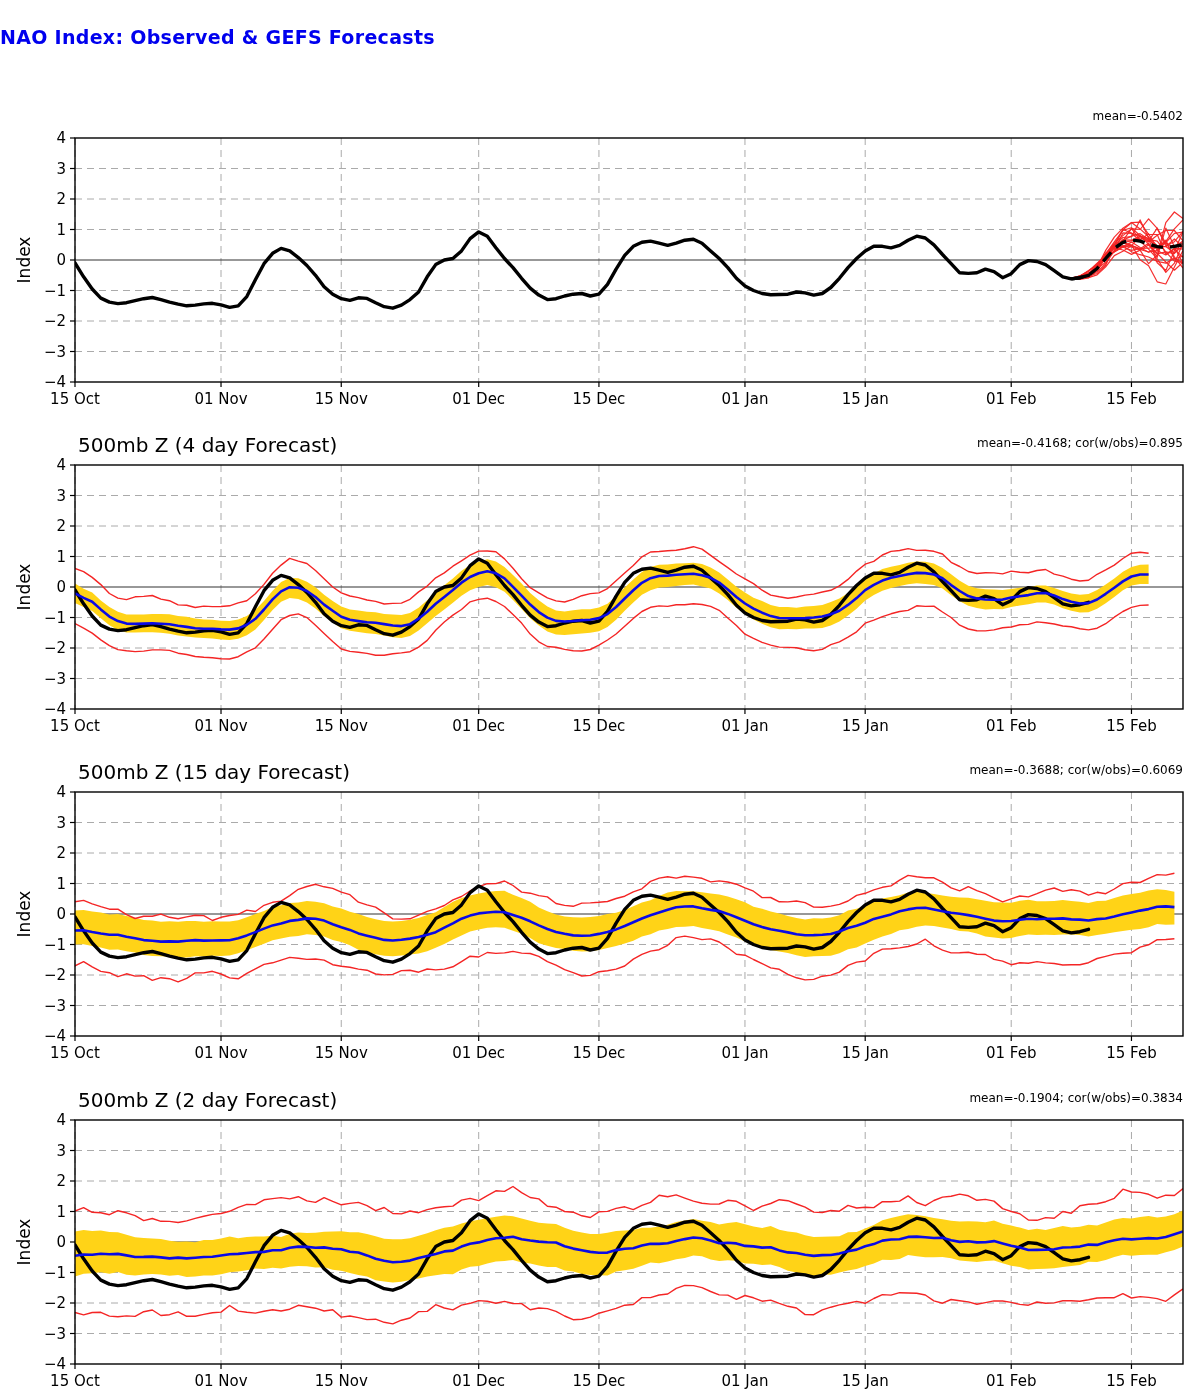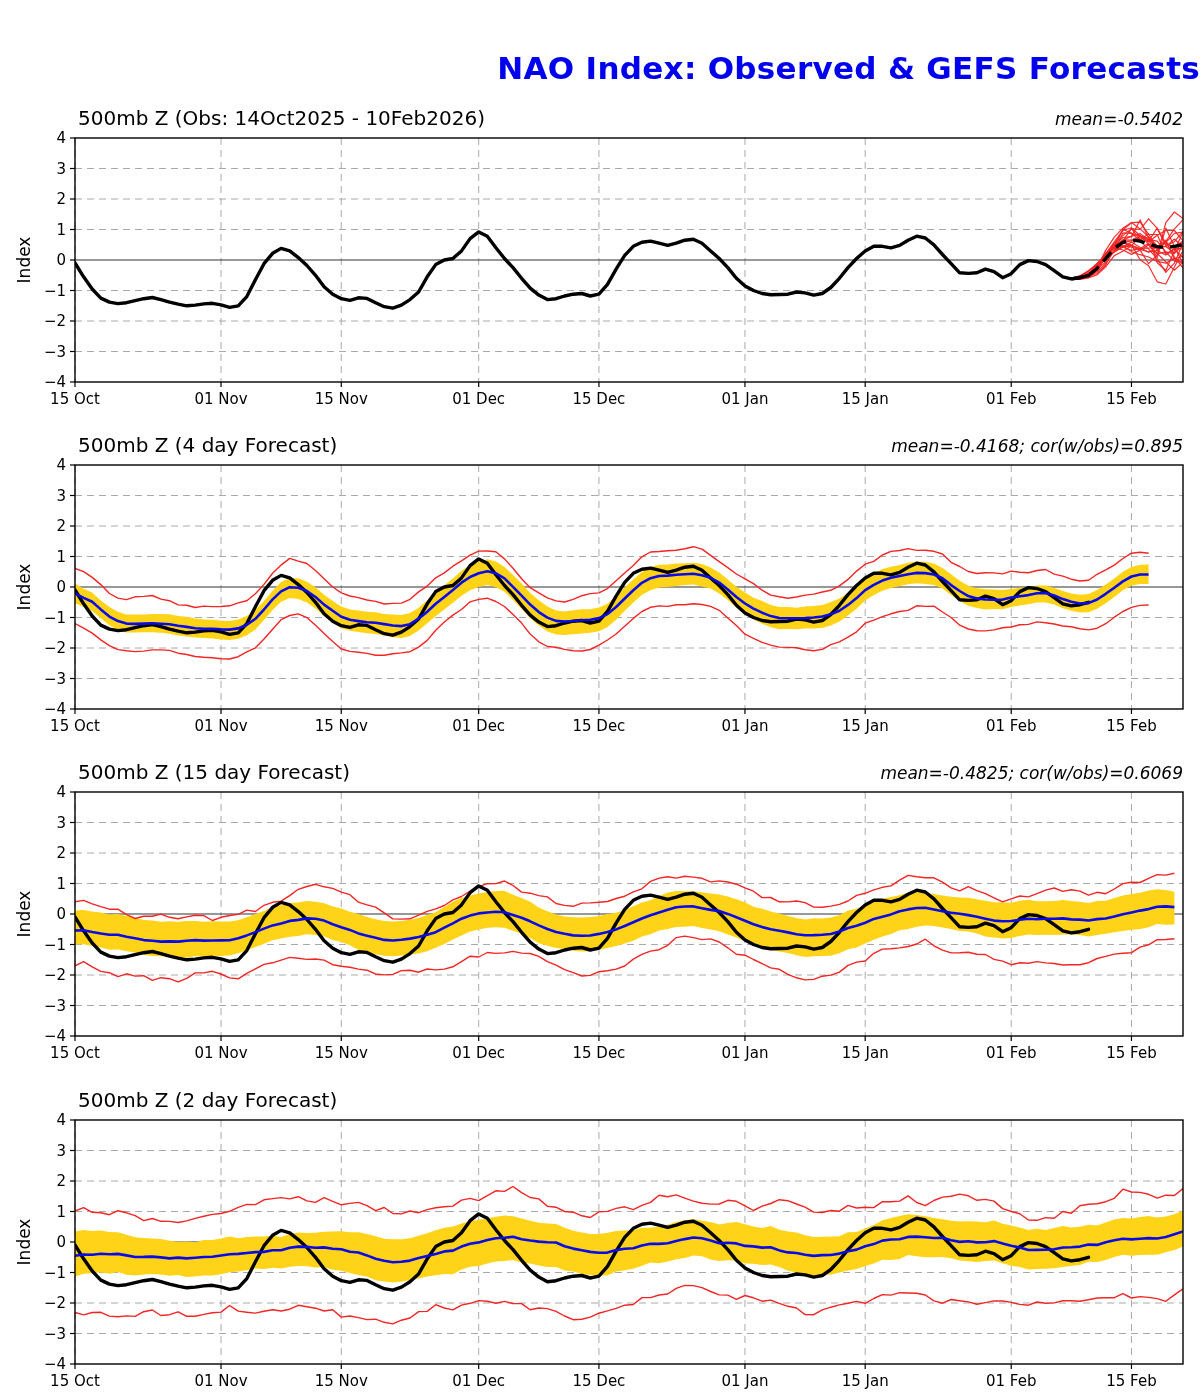--- a/index.html
+++ b/index.html
@@ -1,21 +1,21 @@
 <!DOCTYPE html>
 <html><head>
 <meta charset="utf-8">
 <style>
   html,body{margin:0;padding:0;background:#ffffff;}
   .fig{position:relative;width:1200px;height:1400px;background:#fff;overflow:hidden;
        font-family:"DejaVu Sans",sans-serif;}
-  .fig-title{position:absolute;top:26px;left:0;width:1200px;text-align:right;
-       font-size:31px;font-weight:bold;letter-spacing:.3px;color:#0000EE;margin-top:24px;}
+  .fig-title{position:absolute;top:26px;left:0;width:1200px;text-align:left;
+       font-size:19px;font-weight:bold;letter-spacing:.3px;color:#0000EE;}
   .panel-title{position:absolute;left:78px;font-size:20px;color:#000;white-space:nowrap;}
-  .panel-annot{position:absolute;right:17px;font-size:17px;color:#000;white-space:nowrap;font-style:italic;}
+  .panel-annot{position:absolute;right:17px;font-size:12px;color:#000;white-space:nowrap;}
   .ylabel{position:absolute;left:24px;font-size:17px;color:#000;
        transform:translate(-50%,-50%) rotate(-90deg);}
   .t0{top:106px}.t1{top:433px}.t2{top:760px}.t3{top:1088px}
   .a0{top:109px}.a1{top:436px}.a2{top:763px}.a3{top:1091px}
   .yl0{top:260px}.yl1{top:587px}.yl2{top:914px}.yl3{top:1242px}
   svg{position:absolute;top:0;left:0;}
 </style>
 </head>
 <body>
 
@@ -305,27 +305,27 @@
         <text x="66" y="1277.5" text-anchor="end">−1</text>
         <line x1="70" y1="1303" x2="75" y2="1303" stroke="#000" stroke-width="1.2"></line>
         <text x="66" y="1308" text-anchor="end">−2</text>
         <line x1="70" y1="1333.5" x2="75" y2="1333.5" stroke="#000" stroke-width="1.2"></line>
         <text x="66" y="1338.5" text-anchor="end">−3</text>
         <line x1="70" y1="1364" x2="75" y2="1364" stroke="#000" stroke-width="1.2"></line>
         <text x="66" y="1369" text-anchor="end">−4</text>
       </g>
     </svg>
 
-  <div class="panel-title t0">500mb Z (Obs: 14Oct2025 - 10Feb2026)</div>
   <div class="panel-annot a0">mean=-0.5402</div>
   <div class="ylabel yl0">Index</div>
 
   <div class="panel-title t1">500mb Z (4 day Forecast)</div>
   <div class="panel-annot a1">mean=-0.4168; cor(w/obs)=0.895</div>
   <div class="ylabel yl1">Index</div>
 
   <div class="panel-title t2">500mb Z (15 day Forecast)</div>
-  <div class="panel-annot a2">mean=-0.4825; cor(w/obs)=0.6069</div>
+  <div class="panel-annot a2">mean=-0.3688; cor(w/obs)=0.6069</div>
   <div class="ylabel yl2">Index</div>
 
   <div class="panel-title t3">500mb Z (2 day Forecast)</div>
+  <div class="panel-annot a3">mean=-0.1904; cor(w/obs)=0.3834</div>
   <div class="ylabel yl3">Index</div>
 </div>
 
 </body></html>

